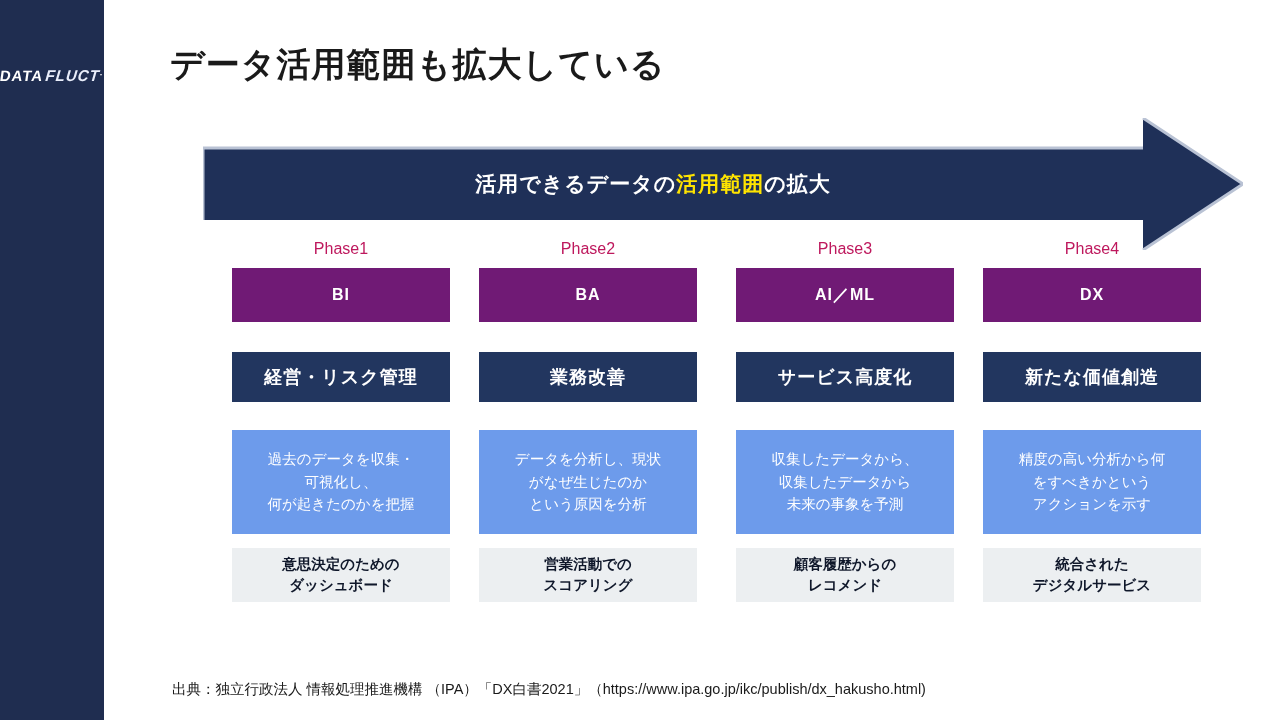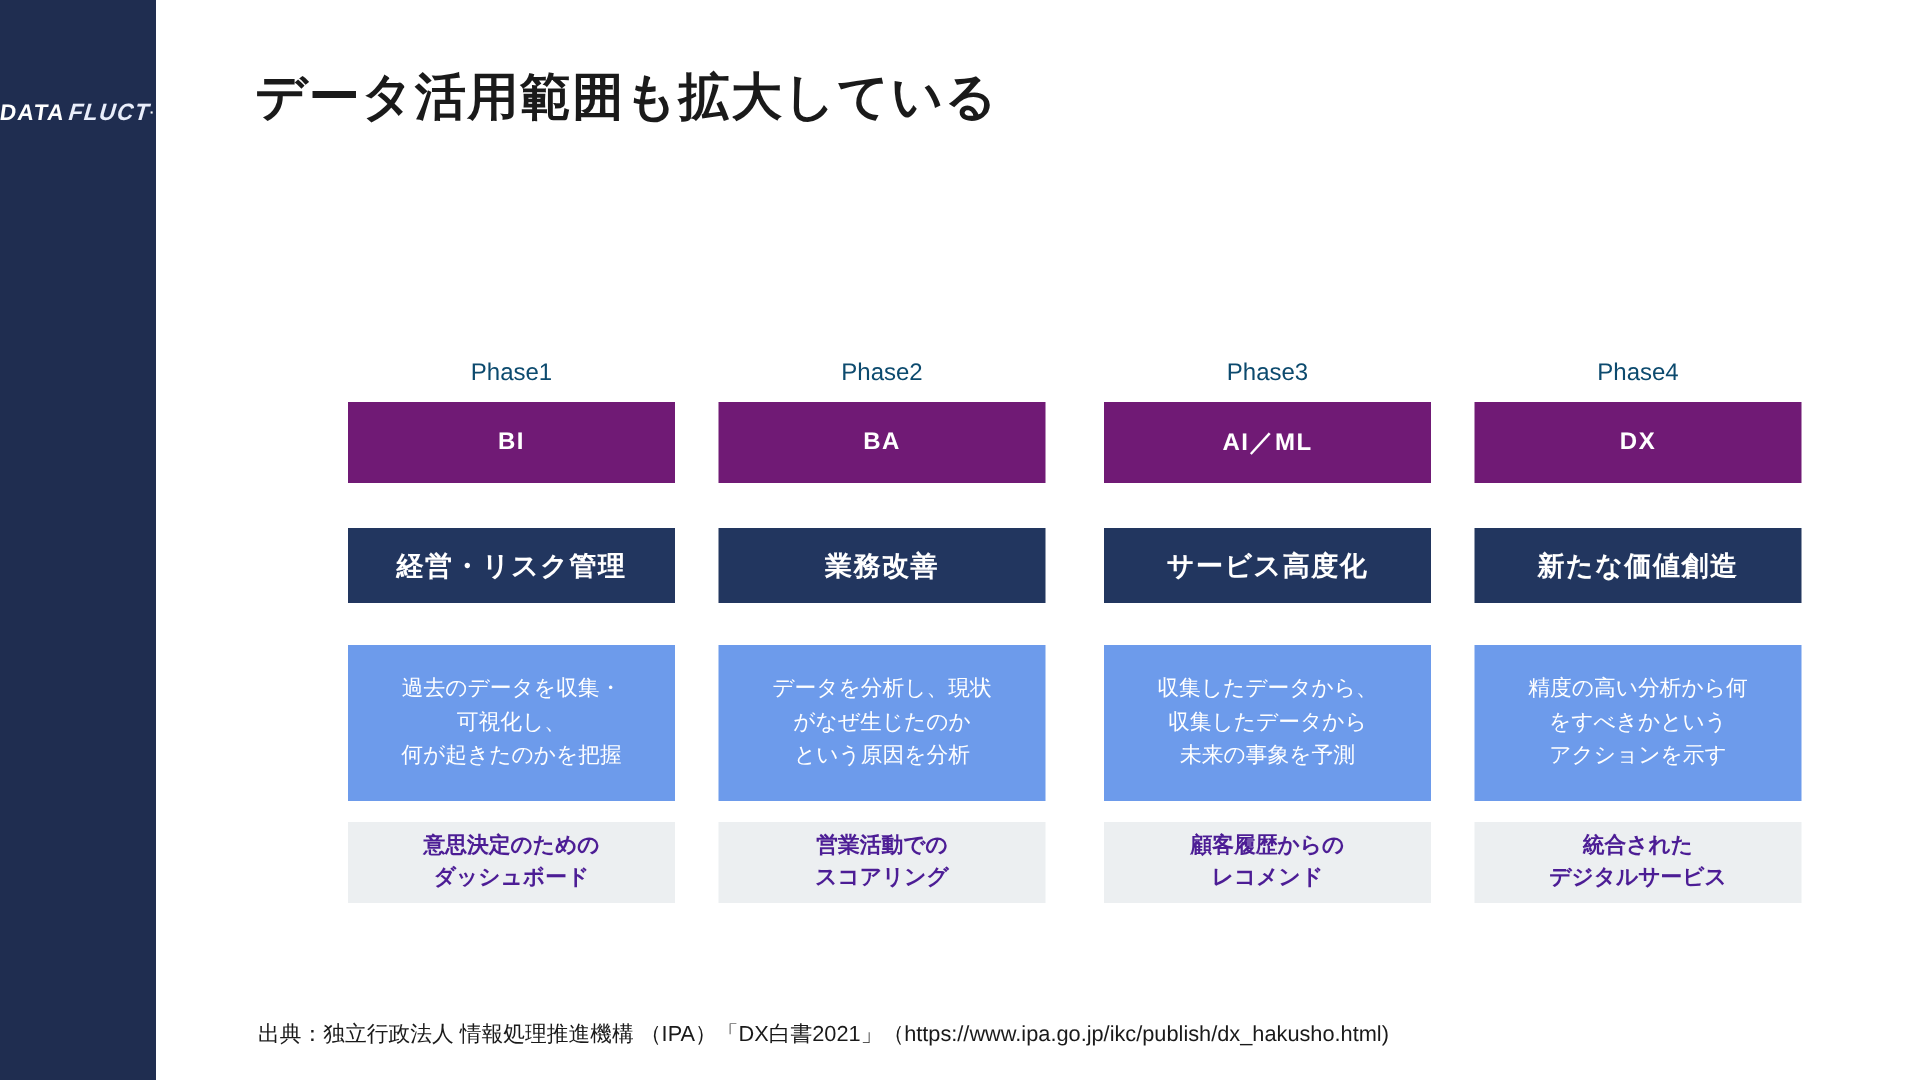--- a/index.html
+++ b/index.html
@@ -91,21 +91,21 @@
     top: 240px;
   }
   .col-0 { left: 232px; }
   .col-1 { left: 479px; }
   .col-2 { left: 736px; }
   .col-3 { left: 983px; }
 
   .phase-label {
     text-align: center;
     font-size: 16px;
-    color: #0c4a6e;
+    color: #be185d;
     margin-bottom: 8px;
     height: 20px;
   }
   .box-main {
     height: 54px;
     background: #701a75;
     color: #ffffff;
     font-size: 16px;
     font-weight: bold;
     display: flex;
@@ -137,21 +137,21 @@
     justify-content: center;
     text-align: center;
     padding: 12px 8px;
     box-sizing: border-box;
   }
   .box-desc .strong { font-weight: normal; }
   .box-example {
     margin-top: 14px;
     height: 54px;
     background: #eceff1;
-    color: #4c1d95;
+    color: #0f172a;
     font-size: 14.5px;
     font-weight: bold;
     line-height: 1.45;
     display: flex;
     align-items: center;
     justify-content: center;
     text-align: center;
   }
 
   #source {
@@ -171,20 +171,32 @@
   <div id="sidebar">
     <div id="logo">
       <span class="logo-a">DATA</span>
         <span class="logo-b">FLUCT</span>
         <span class="logo-dot">·</span>
     </div>
   </div>
 
   <div id="title">データ活用範囲も拡大している</div>
 
+  <div id="arrow-wrap">
+    <svg id="arrow-svg" width="1040" height="132" viewBox="0 0 1040 132">
+      <polygon points="0,30 940,30 940,0 1040,66 940,132 940,102 0,102" fill="#1f3058"></polygon>
+      <polyline points="0,102 0,30 940,30" fill="none" stroke="#b9c2d4" stroke-width="3"></polyline>
+      <polyline points="940,0 1040,66 940,132" fill="none" stroke="#b9c2d4" stroke-width="3"></polyline>
+    </svg>
+    <div id="arrow-label">
+      <span>活用できるデータの</span>
+        <span class="hl-yellow">活用範囲</span>
+        <span>の拡大</span>
+    </div>
+  </div>
 
   <div class="col col-0">
     <div class="phase-label">Phase1</div>
     <div class="box-main">BI</div>
     <div class="box-sub">経営・リスク管理</div>
     <div class="box-desc">
       <div>
         <div>過去のデータを収集・</div>
         <div>可視化し、</div>
         <div><span>何が起きたのかを</span><span class="strong">把握</span></div>

